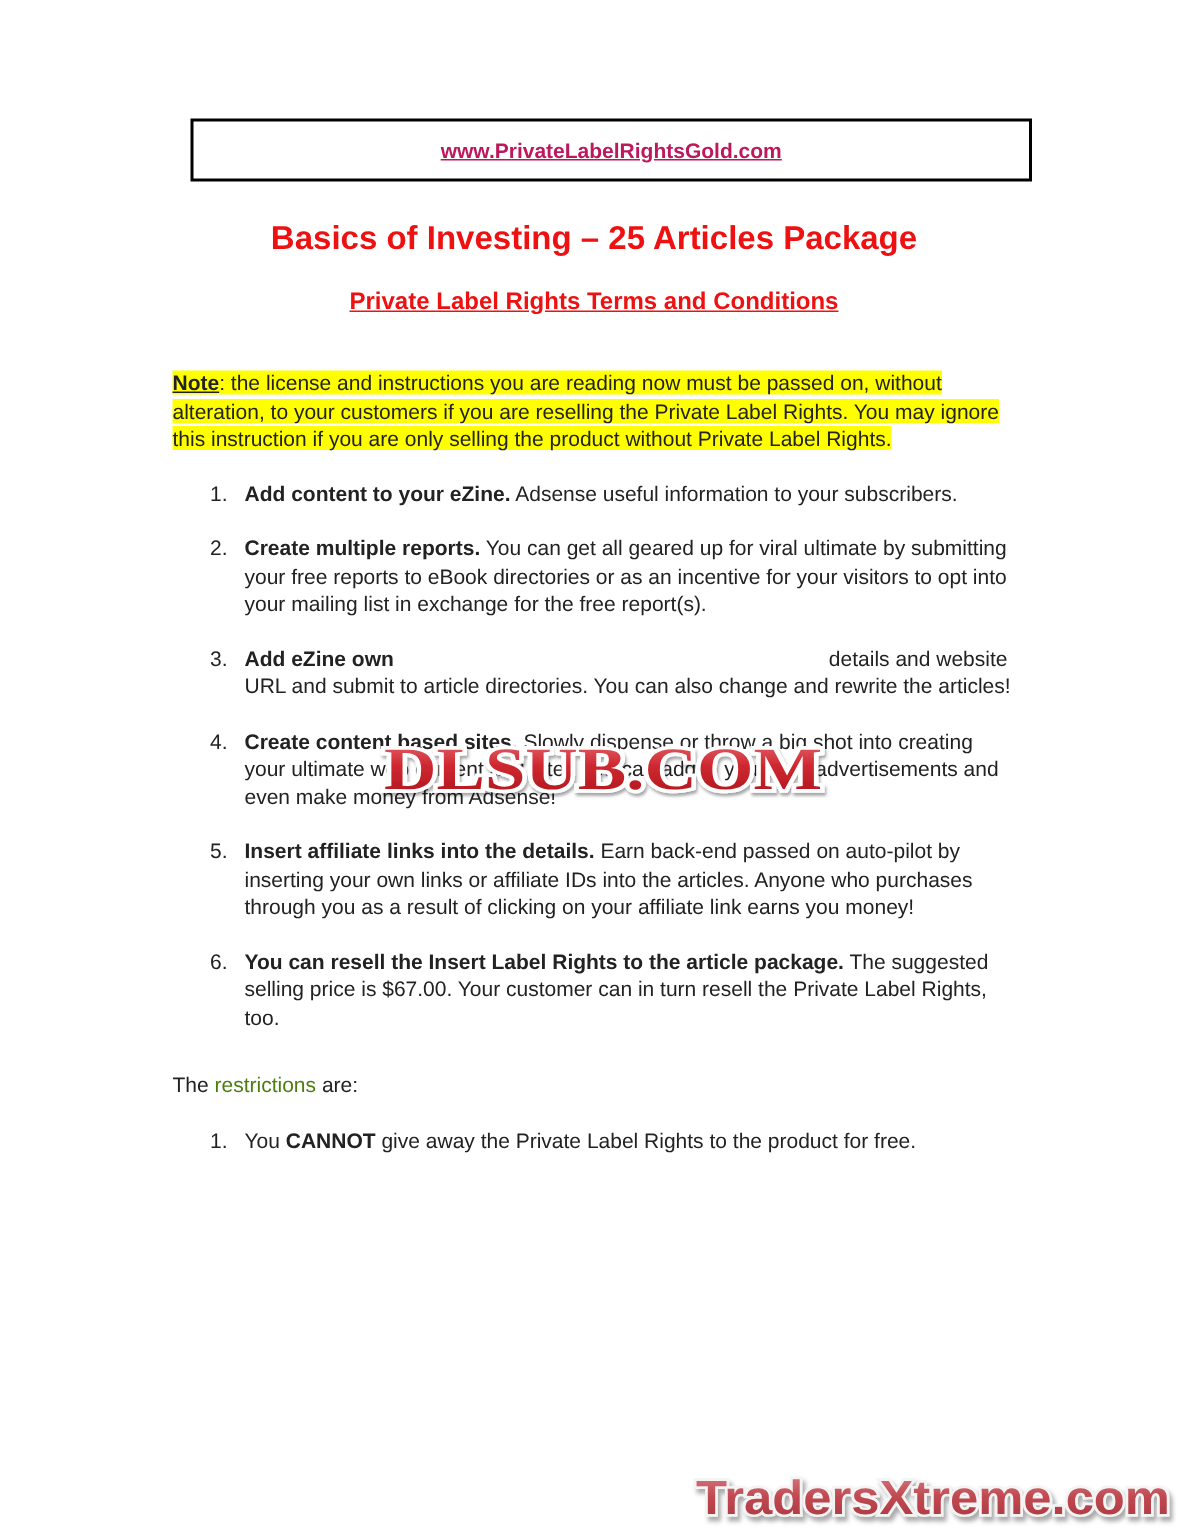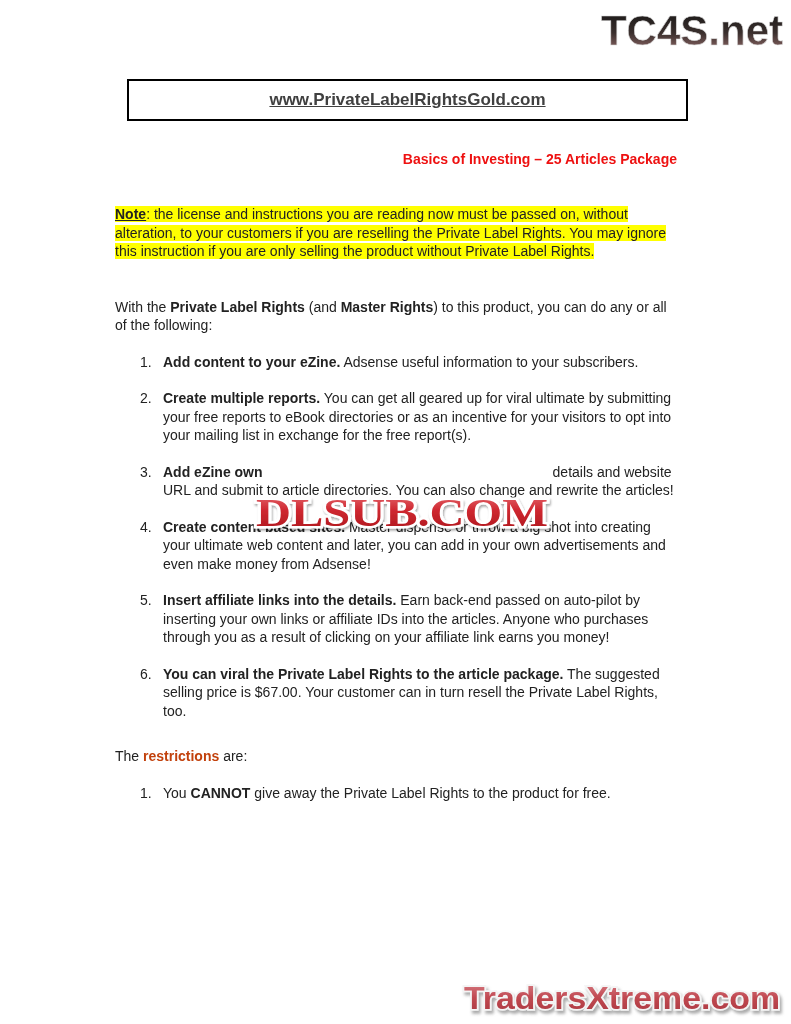--- a/index.html
+++ b/index.html
@@ -23,30 +23,30 @@
   
   .urlbox{
     margin-top:79px;
     margin-left:12px;
     width:557px;
     height:38px;
     border:2px solid #000;
     display:flex;align-items:center;justify-content:center;
   }
   .urlbox a{
-    color:#404040;
+    color:#be185d;
     font-weight:bold;
-    font-size:17px;
+    font-size:14px;
     text-decoration:underline;
   }
   h1.title{
     margin:26px 0 0 0;
-    text-align:right;
+    text-align:center;
     color:#ee1111;
-    font-size:14px;
+    font-size:22px;
     line-height:24px;
     font-weight:bold;
   }
   h2.subtitle{
     margin:20px 0 0 0;
     text-align:center;
     color:#ee1111;
     font-size:16px;
     line-height:21px;
     font-weight:bold;
@@ -59,87 +59,75 @@
   .hl{background:#ffff00;}
   .note .note-label{font-weight:bold;text-decoration:underline;}
   .intro{margin-top:37px;}
   .list{margin-top:18px;}
   .li{display:flex;margin-bottom:18px;}
   .li .num{width:23px;margin-left:25px;flex:0 0 auto;}
   .li .txt{width:514px;}
   b{font-weight:bold;}
   .wm-gap{display:inline-block;width:290px;height:1px;}
   .restrictions-line{margin-top:27px;}
-  .red-word{color:#c2410c;font-weight:bold;}
+  .red-word{color:#4d7c0f;font-weight:normal;}
   
   .watermark{position:absolute;left:250px;top:487px;width:304px;height:52px;pointer-events:none;}
   
   .logo-bottom{position:absolute;right:4px;top:974px;width:330px;height:48px;}
 </style>
 </head>
 <body>
 
 <div class="page">
 
-  <div class="logo-top">
-    <svg width="232" height="52" viewBox="0 0 232 52">
-      <defs>
-        <linearGradient id="gTop" x1="0" y1="0" x2="0" y2="1">
-          <stop offset="0%" stop-color="#141414"></stop>
-          <stop offset="55%" stop-color="#3a2f2d"></stop>
-          <stop offset="100%" stop-color="#9b7170"></stop>
-        </linearGradient>
-      </defs>
-      <text x="228" y="41" text-anchor="end" font-family="Liberation Sans, sans-serif" font-weight="bold" font-size="42" fill="url(#gTop)" stroke="#d9d9d9" stroke-width="0.6">TC4S.net</text>
-    </svg>
-  </div>
 
   <div class="content">
 
     <div class="urlbox">
       <a href="#">www.PrivateLabelRightsGold.com</a>
     </div>
 
     <h1 class="title">Basics of Investing – 25 Articles Package</h1>
 
+    <h2 class="subtitle">Private Label Rights Terms and Conditions</h2>
 
     <div class="note"><span class="hl"><span class="note-label">Note</span><span>: the license and instructions you are reading now must be passed on, without alteration, to your customers if you are reselling the Private Label Rights. You may ignore this instruction if you are only selling the product without Private Label Rights.</span></span></div>
 
-    <div class="intro"><span>With the </span><b>Private Label Rights</b><span> (and </span><b>Master Rights</b><span>) to this product, you can do any or all of the following:</span></div>
 
     <div class="list">
 
       <div class="li">
         <span class="num">1.</span>
         <span class="txt"><b>Add content to your eZine.</b><span> Adsense useful information to your subscribers.</span></span>
       </div>
 
       <div class="li">
         <span class="num">2.</span>
         <span class="txt"><b>Create multiple reports.</b><span> You can get all geared up for viral ultimate by submitting your free reports to eBook directories or as an incentive for your visitors to opt into your mailing list in exchange for the free report(s).</span></span>
       </div>
 
       <div class="li">
         <span class="num">3.</span>
         <span class="txt"><b>Add eZine own</b><span class="wm-gap"></span><span>details and website URL and submit to article directories. You can also change and rewrite the articles!</span></span>
       </div>
 
       <div class="li">
         <span class="num">4.</span>
-        <span class="txt"><b>Create content based sites.</b><span> Master dispense or throw a big shot into creating your ultimate web content and later, you can add in your own advertisements and even make money from Adsense!</span></span>
+        <span class="txt"><b>Create content based sites.</b><span> Slowly dispense or throw a big shot into creating your ultimate web content and later, you can add in your own advertisements and even make money from Adsense!</span></span>
       </div>
 
       <div class="li">
         <span class="num">5.</span>
         <span class="txt"><b>Insert affiliate links into the details.</b><span> Earn back-end passed on auto-pilot by inserting your own links or affiliate IDs into the articles. Anyone who purchases through you as a result of clicking on your affiliate link earns you money!</span></span>
       </div>
 
       <div class="li">
         <span class="num">6.</span>
-        <span class="txt"><b>You can viral the Private Label Rights to the article package.</b><span> The suggested selling price is $67.00. Your customer can in turn resell the Private Label Rights, too.</span></span>
+        <span class="txt"><b>You can resell the Insert Label Rights to the article package.</b><span> The suggested selling price is $67.00. Your customer can in turn resell the Private Label Rights, too.</span></span>
       </div>
 
     </div>
 
     <div class="restrictions-line"><span>The </span><span class="red-word">restrictions</span><span> are:</span></div>
 
     <div class="list">
       <div class="li">
         <span class="num">1.</span>
         <span class="txt"><span>You </span><b>CANNOT</b><span> give away the Private Label Rights to the product for free.</span></span>

